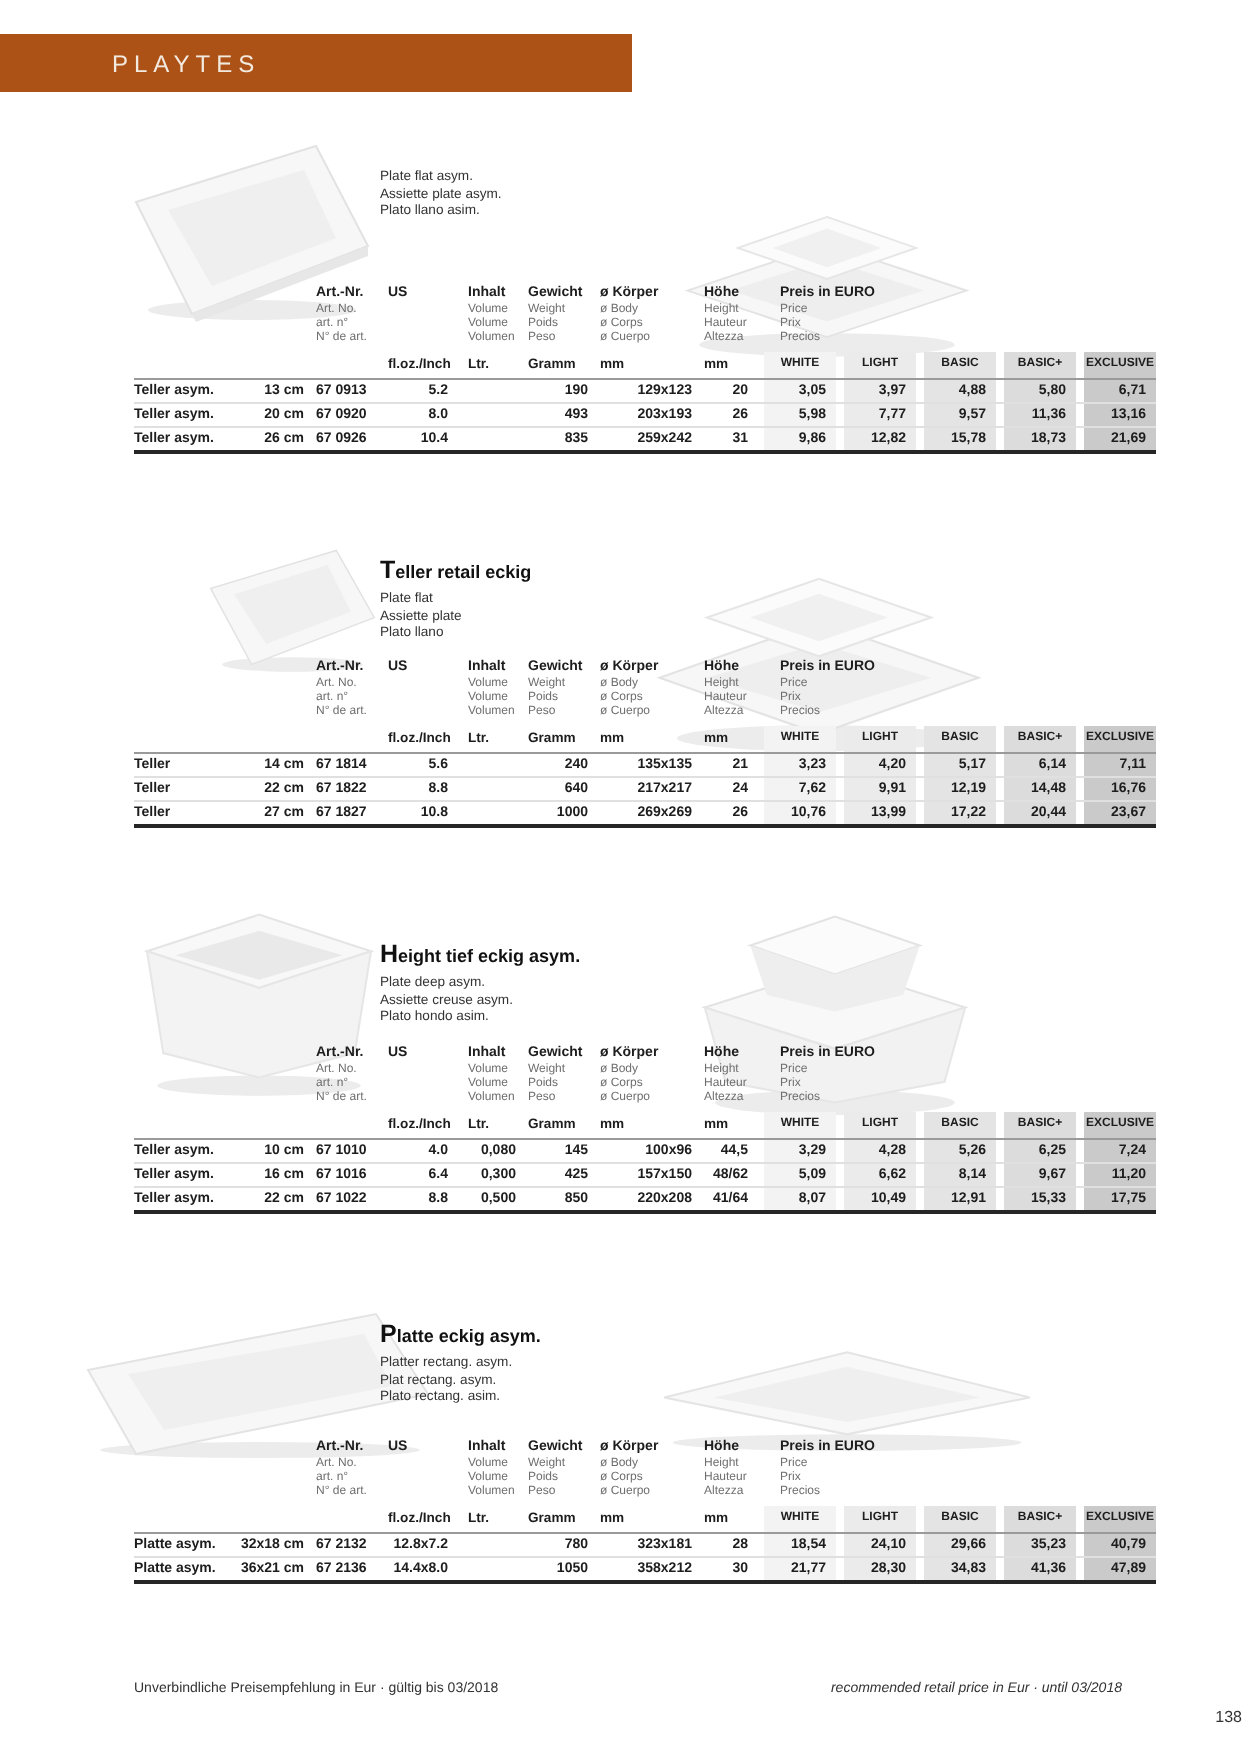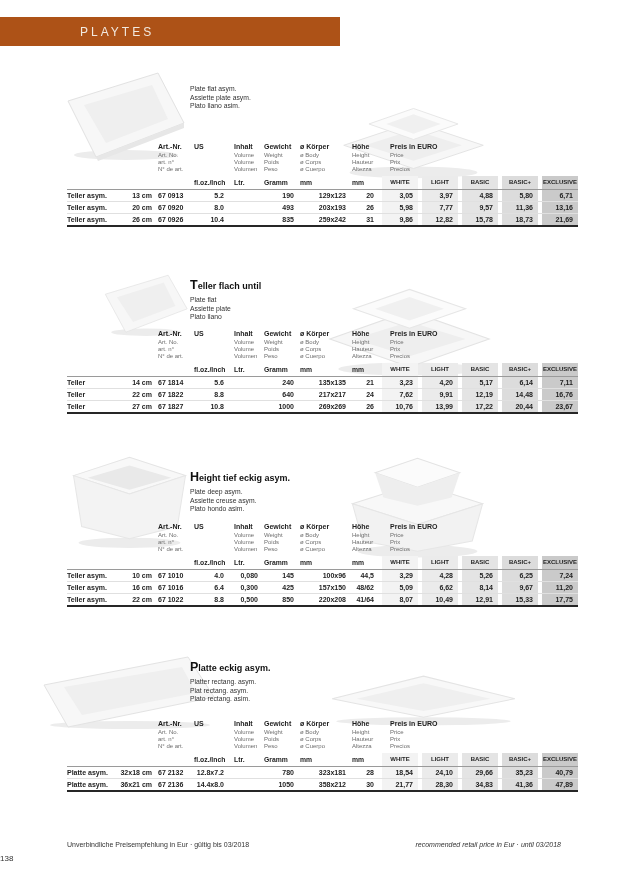--- a/index.html
+++ b/index.html
@@ -1,21 +1,21 @@
 <!DOCTYPE html>
 <html><head>
 <meta charset="utf-8">
 <style>
   html,body{margin:0;padding:0;background:#fff;}
   #page{position:relative;width:621px;height:877px;background:#ffffff;
         font-family:"Liberation Sans",sans-serif;color:#222;overflow:hidden;}
 
   
   .headerbar{position:absolute;left:0;top:17px;width:316px;height:29px;background:#ad5217;
-             display:flex;align-items:center;padding-left:24px;}
+             display:flex;align-items:center;}
   .headerbar .t{color:#f2e9df;font-size:12px;letter-spacing:3px;padding-left:56px;font-weight:normal;}
 
   
   .section{position:absolute;left:0;width:621px;}
   .photo{position:absolute;}
   .titles{position:absolute;width:170px;}
   .title{font-size:9px;font-weight:bold;color:#111;margin-bottom:4px;}
   .title::first-letter{font-size:12.5px;}
   .sub{font-size:6.8px;color:#333;line-height:8.5px;}
 
@@ -50,21 +50,21 @@
   .t3{background:#dcdcdc;}
   .t4{background:#cacaca;}
 
   .tbody{border-bottom:2px solid #262626;}
   .drow{display:flex;font-size:7px;font-weight:bold;line-height:11px;height:11px;color:#1d1d1d;}
   .drow + .drow{border-top:1px solid #e0e0e0;}
 
   
   .f-left{position:absolute;left:67px;top:841px;font-size:7px;color:#333;}
   .f-right{position:absolute;right:60px;top:841px;font-size:7px;font-style:italic;color:#333;}
-  .pagenum{position:absolute;left:0;top:854px;width:621px;text-align:left;font-size:8px;color:#333;}
+  .pagenum{position:absolute;left:0;top:854px;width:621px;text-align:right;font-size:8px;color:#333;}
 </style>
 </head>
 <body>
 
 <div id="page">
 
   <div class="headerbar">
     <span class="t">PLAYTES</span>
   </div>
 
@@ -203,21 +203,21 @@
 
   <div class="section" style="top:250px;height:187px;">
     <div class="photo" style="left:98px;top:14px;width:95px;height:78px;">
       <svg width="100%" height="100%" viewBox="0 0 130 100">
         <ellipse cx="66" cy="90" rx="48" ry="5" fill="#ececec"></ellipse>
         <polygon points="10,38 96,12 122,58 38,90" fill="#f7f7f7" stroke="#e2e2e2" stroke-width="1"></polygon>
         <polygon points="26,42 90,22 106,54 48,76" fill="#efefef"></polygon>
       </svg>
     </div>
     <div class="titles" style="left:190px;top:28px;">
-      <div class="title">Teller flach until</div>
+      <div class="title">Teller retail eckig</div>
       <div class="sub">Plate flat</div>
       <div class="sub">Assiette plate</div>
       <div class="sub">Plato llano</div>
     </div>
     <div class="photo" style="left:322px;top:-8px;width:175px;height:140px;">
       <svg width="100%" height="100%" viewBox="0 0 160 130">
         <ellipse cx="80" cy="118" rx="66" ry="6" fill="#ececec"></ellipse>
         <polygon points="6,90 80,64 154,90 80,116" fill="#f7f7f7" stroke="#e3e3e3" stroke-width="1"></polygon>
         <polygon points="28,90 80,74 132,90 80,106" fill="#eeeeee"></polygon>
         <polygon points="28,62 80,44 132,62 80,80" fill="#fbfbfb" stroke="#e6e6e6" stroke-width="1"></polygon>

